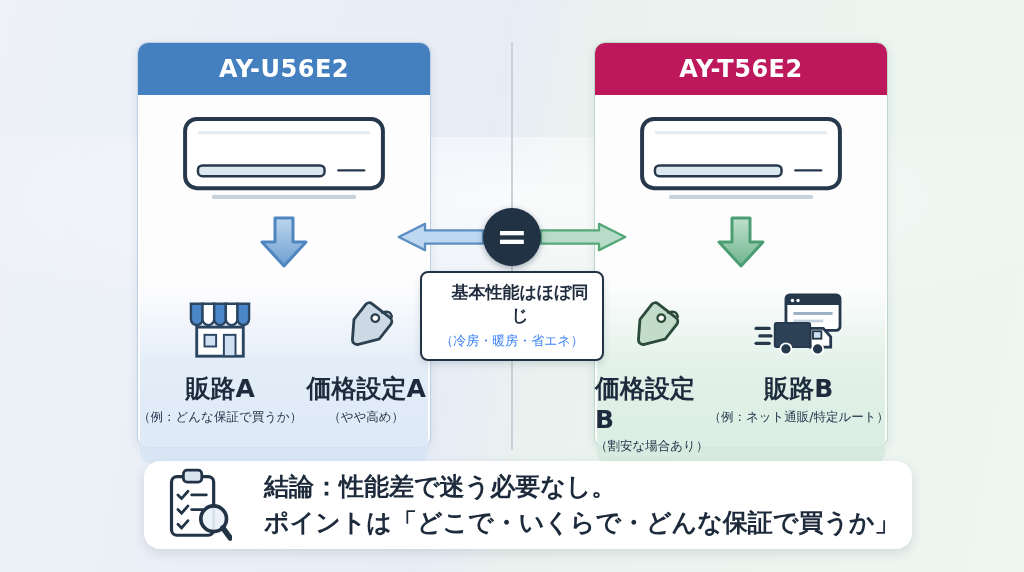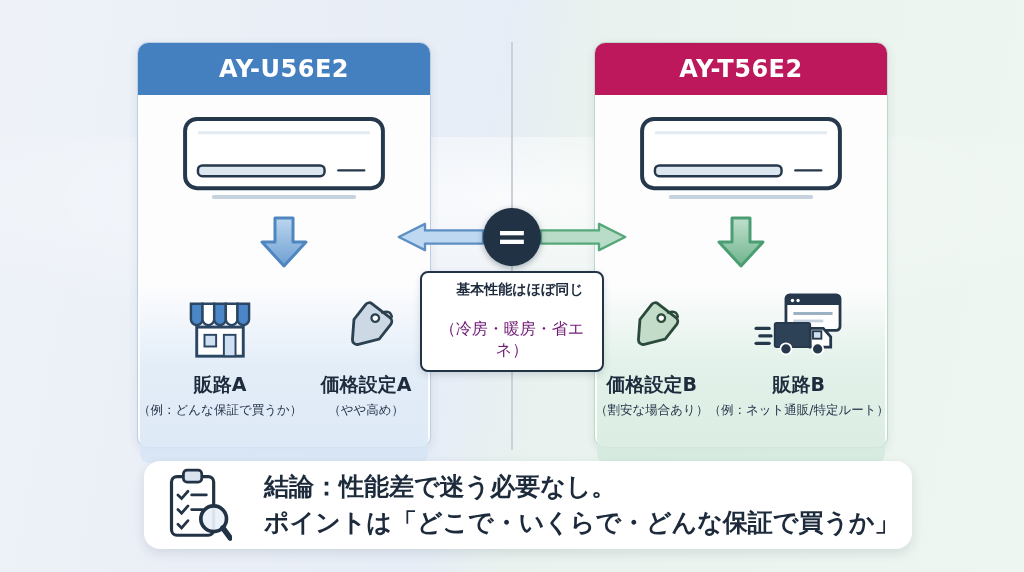--- a/index.html
+++ b/index.html
@@ -42,43 +42,43 @@
     position:absolute; left:2px; right:2px; bottom:2px; height:178px;
     border-radius:0 0 9px 9px; z-index:0; pointer-events:none;
   }
   .card.left  .card-tint { background:linear-gradient(to bottom, rgba(224,235,247,0) 0%, rgba(219,232,246,.75) 45%, rgba(215,229,245,.85) 100%); }
   .card.right .card-tint { background:linear-gradient(to bottom, rgba(223,240,230,0) 0%, rgba(217,237,226,.75) 45%, rgba(212,234,222,.85) 100%); }
   .ac-wrap { position:relative; z-index:1; width:208px; margin:18px auto 0; }
   .down-arrow { position:relative; z-index:1; width:48px; margin:8px auto 0; }
   .cols { position:relative; z-index:1; display:flex; margin-top:22px; }
   .col { flex:1; display:flex; flex-direction:column; align-items:center; }
   .col .icon { height:68px; display:flex; align-items:flex-end; justify-content:center; }
-  .col .label { margin-top:10px; font-size:19px; font-weight:bold; color:#1d2b3d; }
+  .col .label { margin-top:10px; font-size:25px; font-weight:bold; color:#1d2b3d; }
   .col .note  { margin-top:4px; font-size:12.5px; color:#25354a; white-space:nowrap; }
   
   .h-arrow { position:absolute; top:222px; width:96px; height:30px; z-index:3; }
   .h-arrow.to-left  { left:392px; }
   .h-arrow.to-right { left:536px; }
   .equals-circle {
     position:absolute; left:483px; top:208px; width:58px; height:58px;
     border-radius:50%; background:#203244; z-index:4;
     display:flex; align-items:center; justify-content:center;
     box-shadow:0 2px 6px rgba(20,35,55,.35);
   }
   .equals-circle span {
     color:#ffffff; font-size:38px; font-weight:bold; line-height:1; margin-top:-3px;
   }
   .center-note {
     position:absolute; left:420px; top:271px; width:184px; z-index:4;
     background:#ffffff; border:2px solid #223345; border-radius:8px;
     padding:8px 6px 9px; text-align:center; box-sizing:border-box;
     box-shadow:0 3px 7px rgba(30,45,65,.15);
   }
-  .center-note .note-title { font-size:14px; font-weight:bold; color:#1d2b3d;margin-left:16px; }
-  .center-note .note-sub   { margin-top:20px; font-size:16px; color:#701a75; }
+  .center-note .note-title { font-size:17px; font-weight:bold; color:#1d2b3d;margin-left:16px; }
+  .center-note .note-sub   { margin-top:5px; font-size:13px; color:#3b82f6; }
   
   .conclusion {
     position:absolute; left:144px; top:461px; width:768px; height:88px;
     background:#ffffff; border-radius:16px; z-index:3;
     box-shadow:0 4px 12px rgba(30,45,65,.12);
     display:flex; align-items:center; padding-left:22px; box-sizing:border-box;
   }
   .concl-icon { width:66px; height:78px; flex:0 0 auto; }
   .concl-text { margin-left:32px; font-size:25px; font-weight:bold; color:#1c2a3b; line-height:1.44; }
 </style>

